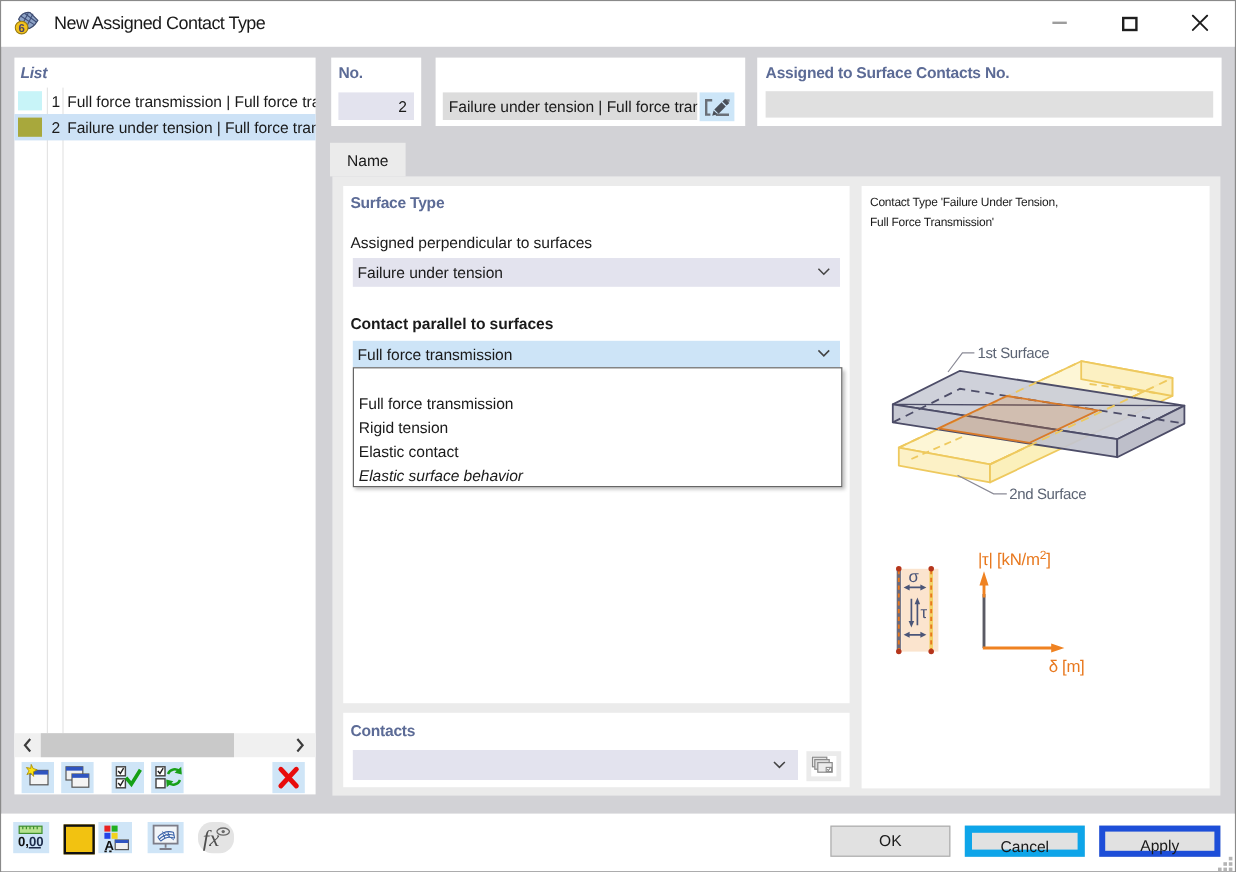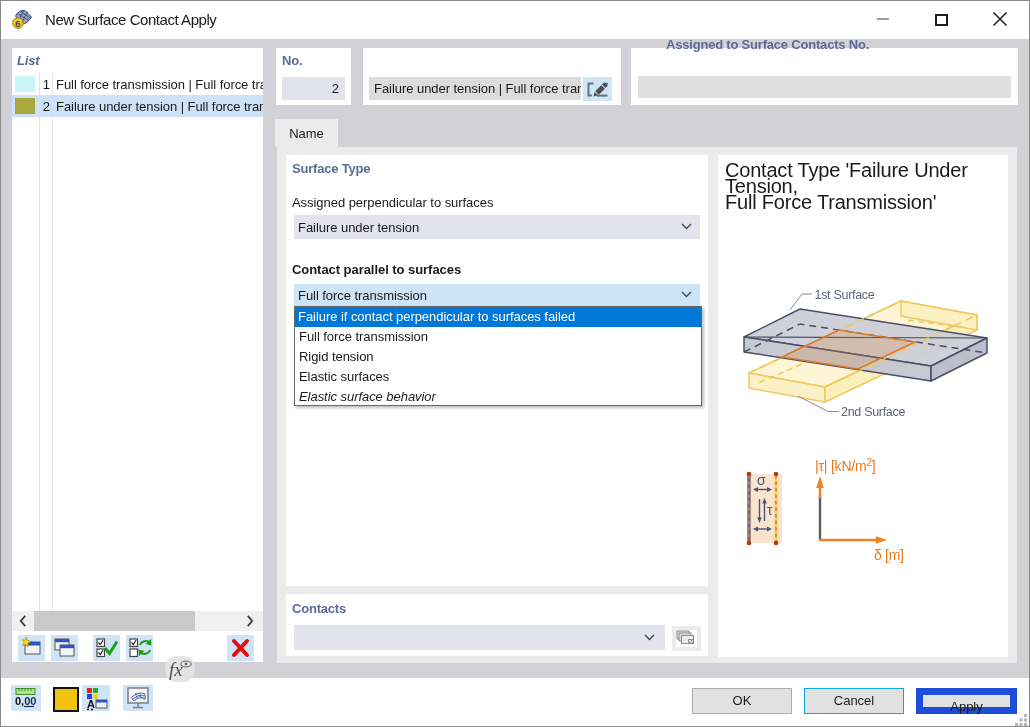--- a/index.html
+++ b/index.html
@@ -19,21 +19,21 @@
 
   <div class="abs" style="left:0;top:677px;width:1028px;height:48px;background:#fff;"></div>
 
   <div class="abs" style="left:0;top:0;width:1028px;height:38px;background:#fff;"></div>
   <svg class="abs" style="left:11px;top:7px;" width="22" height="22" viewBox="0 0 22 22">
     <path d="M3.5 8 Q7 1.5 13 2.5 L19.5 9 Q15 16.5 9.5 16 Z" fill="#8ea3c6" stroke="#3d4a6e" stroke-width="1"></path>
     <path d="M5.5 5.5 L16.5 12.5 M8.5 3 L18.5 10.5 M4.5 10 L12 15.5 M10 14.5 L15.5 3.5 M6.5 12.5 L11.5 3" stroke="#3f4f78" stroke-width="0.9" fill="none"></path>
     <circle cx="6" cy="15" r="5.3" fill="#f2c21c" stroke="#9a7c10" stroke-width="1"></circle>
     <text x="6" y="19" font-size="9.5" font-weight="bold" fill="#4e4668" text-anchor="middle">6</text>
   </svg>
-  <div class="abs" style="left:44px;top:10px;font-size:15px;letter-spacing:-0.45px;">New Surface Contact Apply</div>
+  <div class="abs" style="left:44px;top:10px;font-size:15px;letter-spacing:-0.45px;">New Assigned Contact Type</div>
 
   <div class="abs" style="left:876px;top:17px;width:12px;height:2px;background:#9d9d9d;"></div>
   <div class="abs" style="left:933.5px;top:12.5px;width:13px;height:12.5px;border:2px solid #1e1e1e;"></div>
   <svg class="abs" style="left:992px;top:11px;" width="14" height="14" viewBox="0 0 14 14">
     <path d="M0.5 0.5 L13.5 13.5 M13.5 0.5 L0.5 13.5" stroke="#1e1e1e" stroke-width="1.5"></path>
   </svg>
 
   <div class="panel" style="left:11px;top:47px;width:251px;height:614px;"></div>
   <div class="abs hdr" style="left:16px;top:52px;font-style:italic;">List</div>
 
@@ -117,21 +117,21 @@
       <path d="M13.5 18.6 L24.5 18.6" stroke="#6b7078" stroke-width="2"></path>
       <g transform="translate(10.5,19.5) rotate(-45)">
         <polygon points="0,0 4,-2.3 4,2.3" fill="#4a4f58"></polygon>
         <rect x="5" y="-2.5" width="8.5" height="5" fill="#4a4f58"></rect>
         <rect x="14.5" y="-2.5" width="3.2" height="5" fill="#4a4f58"></rect>
       </g>
     </svg>
   </div>
 
   <div class="panel" style="left:630px;top:47px;width:387px;height:57px;"></div>
-  <div class="abs hdr" style="left:637px;top:36px;margin-left:28px;">Assigned to Surface Contacts No.</div>
+  <div class="abs hdr" style="left:637px;top:52px;">Assigned to Surface Contacts No.</div>
   <div class="abs" style="left:637px;top:75px;width:373px;height:22px;background:#e0e0e0;"></div>
 
   <div class="abs txt13" style="left:274px;top:118px;width:63px;height:28px;background:#ebebeb;text-align:center;line-height:29px;">Name</div>
   <div class="abs" style="left:276px;top:146px;width:740px;height:516px;background:#ebebeb;"></div>
 
   <div class="panel" style="left:285px;top:154px;width:422px;height:431px;"></div>
   <div class="abs hdr" style="left:291px;top:160px;">Surface Type</div>
   <div class="abs txt13" style="left:291px;top:194px;">Assigned perpendicular to surfaces</div>
   <div class="abs lav" style="left:293px;top:214px;width:406px;height:24px;">
     <div class="abs txt13" style="left:4px;top:5px;">Failure under tension</div>
@@ -141,26 +141,23 @@
   </div>
   <div class="abs txt13" style="left:291px;top:261px;font-weight:bold;">Contact parallel to surfaces</div>
   <div class="abs" style="left:293px;top:283px;width:406px;height:22px;background:#cde4f7;">
     <div class="abs txt13" style="left:4px;top:4px;">Full force transmission</div>
     <svg class="abs" style="right:8px;top:7px;" width="11" height="7" viewBox="0 0 11 7">
         <path d="M1 1 L5.5 5.5 L10 1" stroke="#444" stroke-width="1.3" fill="none"></path>
       </svg>
   </div>
 
   <div class="abs" style="left:293px;top:305px;width:408px;height:100px;background:#fff;border:1px solid #666;box-shadow:2px 2px 3px rgba(0,0,0,0.25);">
-    <div class="abs" style="left:0;top:0px;width:406px;height:20px;background:#0078d7;color:#fff;">
-        <span class="txt13" style="position:absolute;left:3px;top:2px;">Failure if contact perpendicular to surfaces failed</span>
-      </div>
     <div class="abs txt13" style="left:4px;top:22px;">Full force transmission</div>
     <div class="abs txt13" style="left:4px;top:42px;">Rigid tension</div>
-    <div class="abs txt13" style="left:4px;top:62px;">Elastic surfaces</div>
+    <div class="abs txt13" style="left:4px;top:62px;">Elastic contact</div>
     <div class="abs txt13" style="left:4px;top:82px;font-style:italic;">Elastic surface behavior</div>
   </div>
 
   <div class="panel" style="left:285px;top:593px;width:422px;height:62px;"></div>
   <div class="abs hdr" style="left:291px;top:600px;">Contacts</div>
   <div class="abs lav" style="left:293px;top:624px;width:371px;height:25px;">
     <svg class="abs" style="right:10px;top:9px;" width="11" height="7" viewBox="0 0 11 7">
         <path d="M1 1 L5.5 5.5 L10 1" stroke="#444" stroke-width="1.3" fill="none"></path>
       </svg>
   </div>
@@ -168,21 +165,21 @@
     <svg width="21" height="17" viewBox="0 0 21 17">
       <rect x="1" y="1" width="12" height="8" fill="#e4e4e4" stroke="#8a8a8a" stroke-width="1"></rect>
       <rect x="3" y="3" width="12" height="8" fill="#dedede" stroke="#8a8a8a" stroke-width="1"></rect>
       <rect x="5.5" y="5.5" width="12" height="8" fill="#ececec" stroke="#8a8a8a" stroke-width="1"></rect>
       <rect x="12.5" y="9.5" width="4.5" height="3.5" fill="#fff" stroke="#8a8a8a" stroke-width="0.9"></rect>
       <path d="M13.3 11 L14.3 12.2 L16 9.8" stroke="#8a8a8a" stroke-width="0.9" fill="none"></path>
     </svg>
   </div>
 
   <div class="panel" style="left:717px;top:154px;width:290px;height:502px;"></div>
-  <div class="abs" style="left:724px;top:161px;width:280px;font-size:20px;letter-spacing:-0.2px;line-height:16px;">Contact Type 'Failure Under Tension,<br>Full Force Transmission'</div>
+  <div class="abs" style="left:724px;top:161px;width:280px;font-size:10px;letter-spacing:-0.2px;line-height:16px;">Contact Type 'Failure Under Tension,<br>Full Force Transmission'</div>
 
   <svg class="abs" style="left:717px;top:280px;" width="290" height="145" viewBox="0 0 290 145" id="diag3d">
 
     <g stroke="#eec95e" stroke-width="1.5" stroke-linejoin="round">
       <polygon points="31,92 183,20 259,34 107,106" fill="#fdf5d2" fill-opacity="0.9"></polygon>
       <polygon points="31,92 107,106 107,121 31,107" fill="#fcf0c0" fill-opacity="0.9"></polygon>
       <polygon points="107,106 259,34 259,49 107,121" fill="#fbeeb4" fill-opacity="0.9"></polygon>
       <polygon points="183,20 259,34 259,49 183,35" fill="#fcf0c0" fill-opacity="0.9"></polygon>
     </g>
 
@@ -272,31 +269,31 @@
       <g stroke="#3a62a8" stroke-width="0.9" fill="none">
         <path d="M8.5 12.5 Q14 6.5 21.5 8.5"></path>
         <path d="M9.5 14.5 Q15 9 22 11"></path>
         <path d="M11 16 Q16 11 22.5 13.5"></path>
         <path d="M8.5 12.5 L11 16 M12.8 10.2 L14.6 13.6 M17 8.7 L18.2 12.3 M21.5 8.5 L22.5 13.5"></path>
       </g>
       <path d="M12 8 L22 15" stroke="#3a62a8" stroke-width="0.7"></path>
       <path d="M15 18 L15 21.5 M10 22.5 L20 22.5" stroke="#7d7d88" stroke-width="1.5"></path>
     </svg>
   </div>
-  <div class="abs" style="left:164px;top:655px;width:30px;height:26px;background:#e4e4e4;border-radius:12px;">
+  <div class="abs" style="left:164px;top:684px;width:30px;height:26px;background:#e4e4e4;border-radius:12px;">
     <svg width="30" height="26" viewBox="0 0 30 26">
       <text x="4" y="20" font-size="19" font-style="italic" fill="#4f4f4f" font-family="Liberation Serif">fx</text>
       <ellipse cx="21" cy="8" rx="5.2" ry="3" fill="none" stroke="#6a6a6a" stroke-width="1.1"></ellipse>
       <circle cx="21" cy="8" r="1.4" fill="#6a6a6a"></circle>
     </svg>
   </div>
 
   <div class="abs" style="left:691px;top:687px;width:100px;height:26px;background:#e1e1e1;border:1px solid #adadad;text-align:center;line-height:24px;font-size:13px;">OK</div>
-  <div class="abs" style="left:803px;top:687px;width:100px;height:26px;background:#e1e1e1;border:1px solid #0ea5e9;text-align:center;line-height:24px;font-size:13px;">Cancel</div>
-  <div class="abs" style="left:915px;top:687px;width:101px;height:26px;background:#e1e1e1;border:7px solid #1d4ed8;text-align:center;line-height:24px;font-size:13px;">Apply</div>
+  <div class="abs" style="left:803px;top:687px;width:100px;height:26px;background:#e1e1e1;border:6px solid #0ea5e9;text-align:center;line-height:24px;font-size:13px;">Cancel</div>
+  <div class="abs" style="left:915px;top:687px;width:101px;height:26px;background:#e1e1e1;border:5px solid #1d4ed8;text-align:center;line-height:24px;font-size:13px;">Apply</div>
 
   <svg class="abs" style="left:1013px;top:711px;" width="15" height="15" viewBox="0 0 15 15">
     <g fill="#b4b4b4">
       <rect x="10" y="2" width="3" height="3"></rect>
       <rect x="5.5" y="6.5" width="3" height="3"></rect>
         <rect x="10" y="6.5" width="3" height="3"></rect>
       <rect x="1" y="11" width="3" height="3"></rect>
         <rect x="5.5" y="11" width="3" height="3"></rect>
         <rect x="10" y="11" width="3" height="3"></rect>
     </g>

